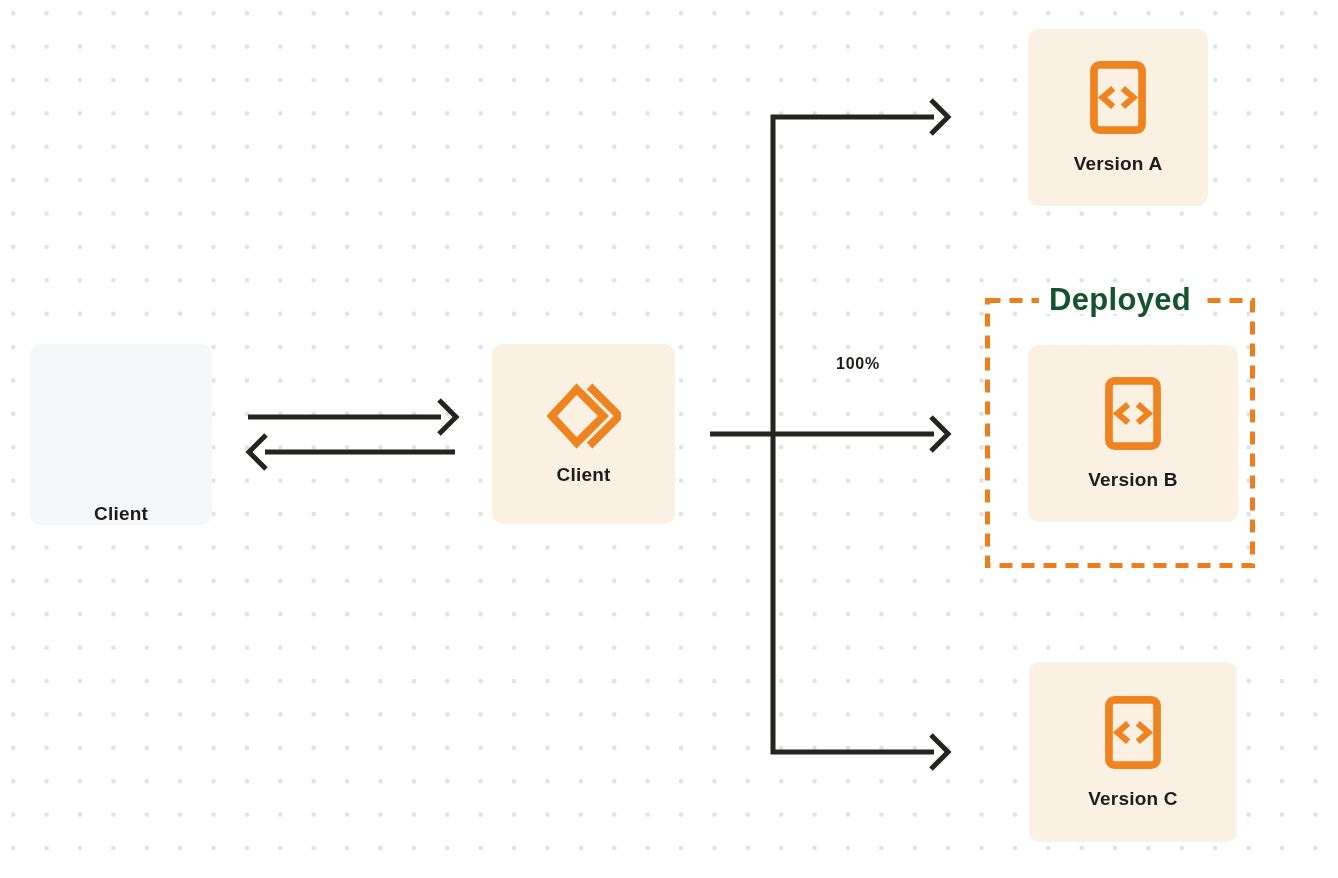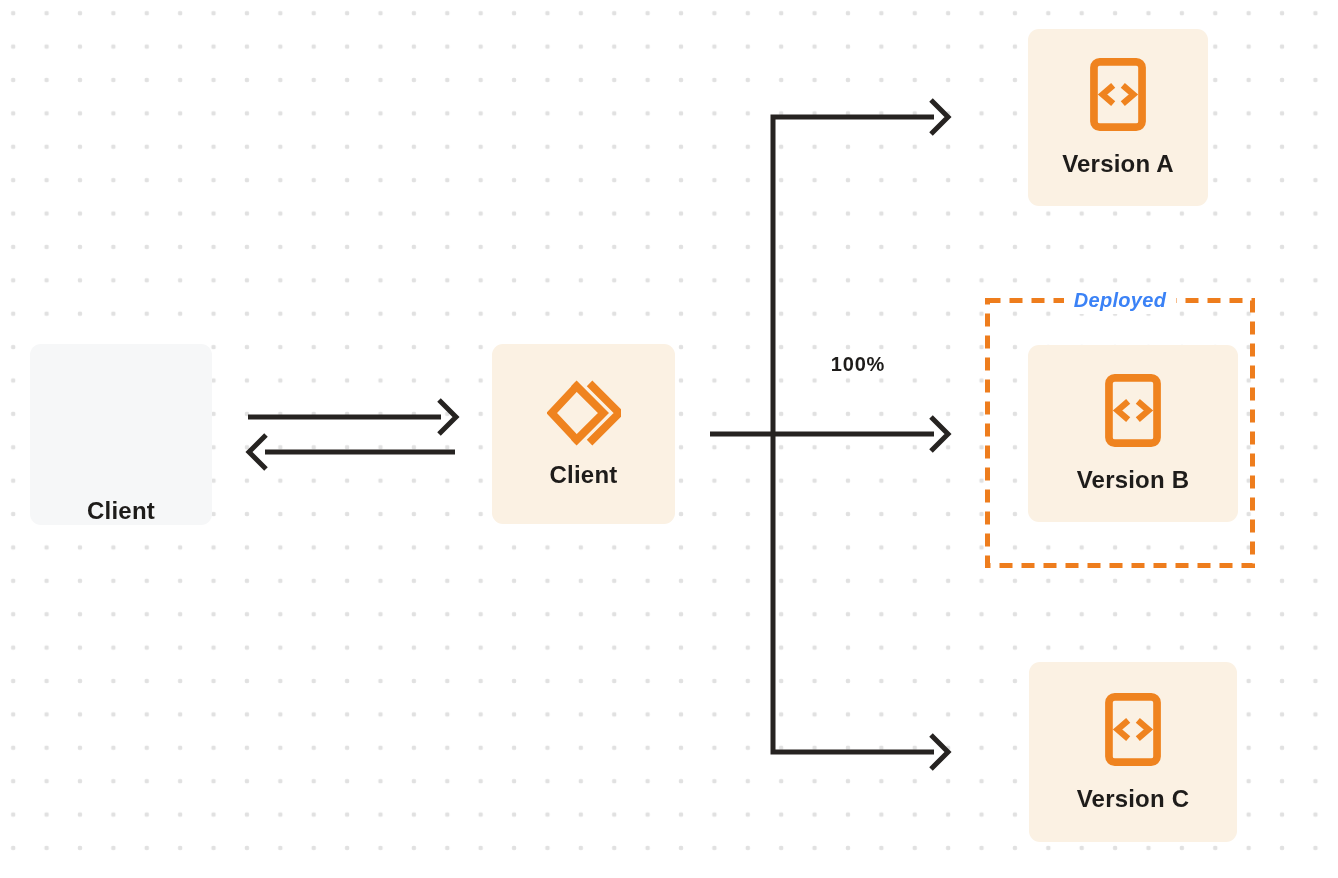--- a/index.html
+++ b/index.html
@@ -34,54 +34,53 @@
     display: flex;
     flex-direction: column;
     align-items: center;
     justify-content: center;
     gap: 18px;
   }
   .node-gray { background: #f6f7f8; }
   .node-cream { background: #fbf1e3; }
   .node-label {
     font-weight: bold;
-    font-size: 24px;
+    font-size: 19px;
     color: #1e1c1a;
     letter-spacing: 0.2px;
     white-space: nowrap;
   }
   .traffic-label {
     position: absolute;
     left: 772px;
     top: 347px;
     width: 172px;
     text-align: center;
     font-weight: bold;
-    font-size: 20px;
+    font-size: 16px;
     line-height: 34px;
     letter-spacing: 0.8px;
     color: #1e1c1a;
   }
   .deployed-label-wrap {
     position: absolute;
     left: 985px;
     top: 286px;
     width: 270px;
     text-align: center;
     line-height: 28px;
   }
   .deployed-label-wrap span {
     display: inline-block;
     background: #ffffff;
     padding: 0 10px;
-    color: #3b82f6;
+    color: #14532d;
     font-weight: bold;
-    font-size: 20px;
+    font-size: 31px;
     letter-spacing: 0.3px;
-    font-style: italic;
   }
   .icon-svg { display: block; }
 </style>
 </head>
 <body>
 
 <div class="canvas">
 
   <div class="dot-grid"></div>
 

